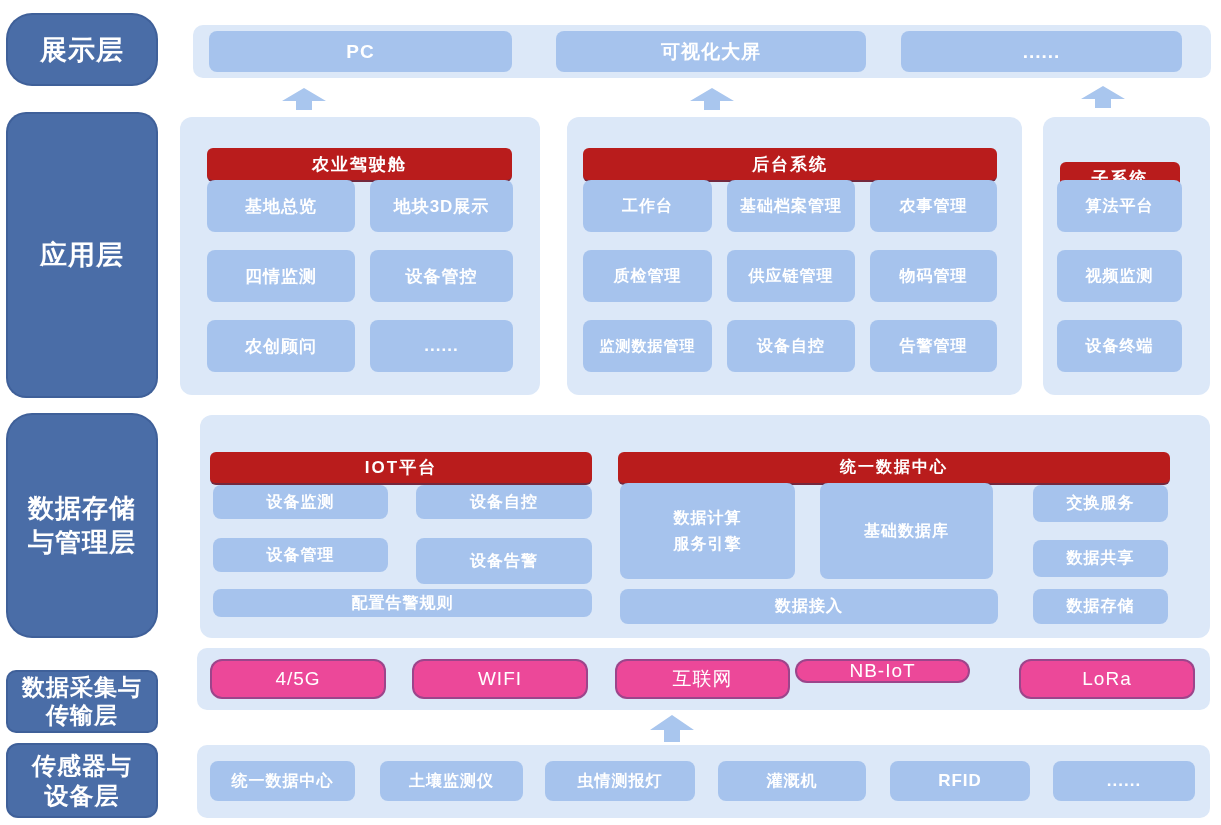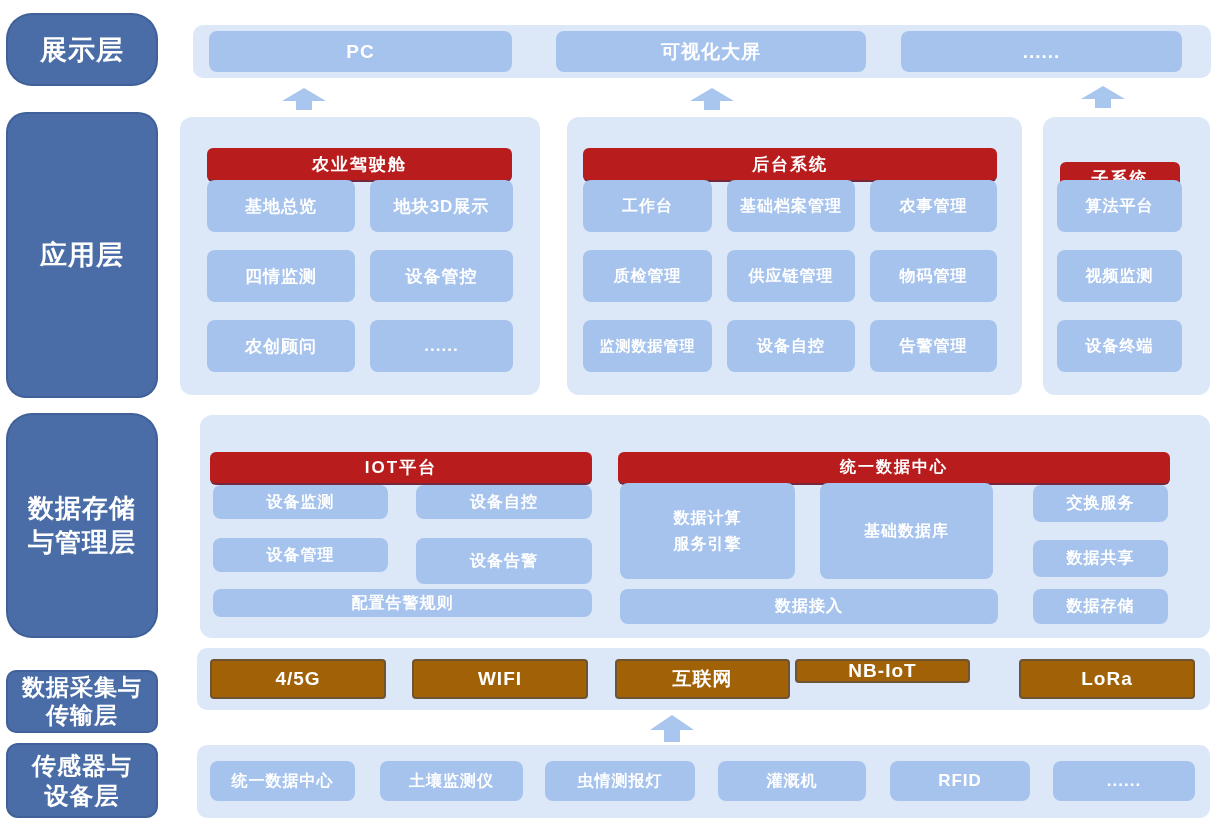--- a/index.html
+++ b/index.html
@@ -31,24 +31,24 @@
   }
   .mid {
     background:#a6c3ed;
     color:#ffffff;
     font-weight:bold;
     border-radius:8px;
     font-size:17px;
     letter-spacing:1px;
   }
   .darkbox {
-    background:#a16207;
+    background:#ec4899;
     color:#ffffff;
-    font-weight:bold;
-    border-radius:4px;
+    font-weight:normal;
+    border-radius:12px;
     border:2px solid rgba(38,66,118,.4);
     font-size:19px;
     letter-spacing:1px;
   }
   .hdr {
     background:#b91c1c;
     color:#ffffff;
     font-weight:bold;
     border-radius:6px;
     border-bottom:2px solid rgba(30,55,105,.45);

